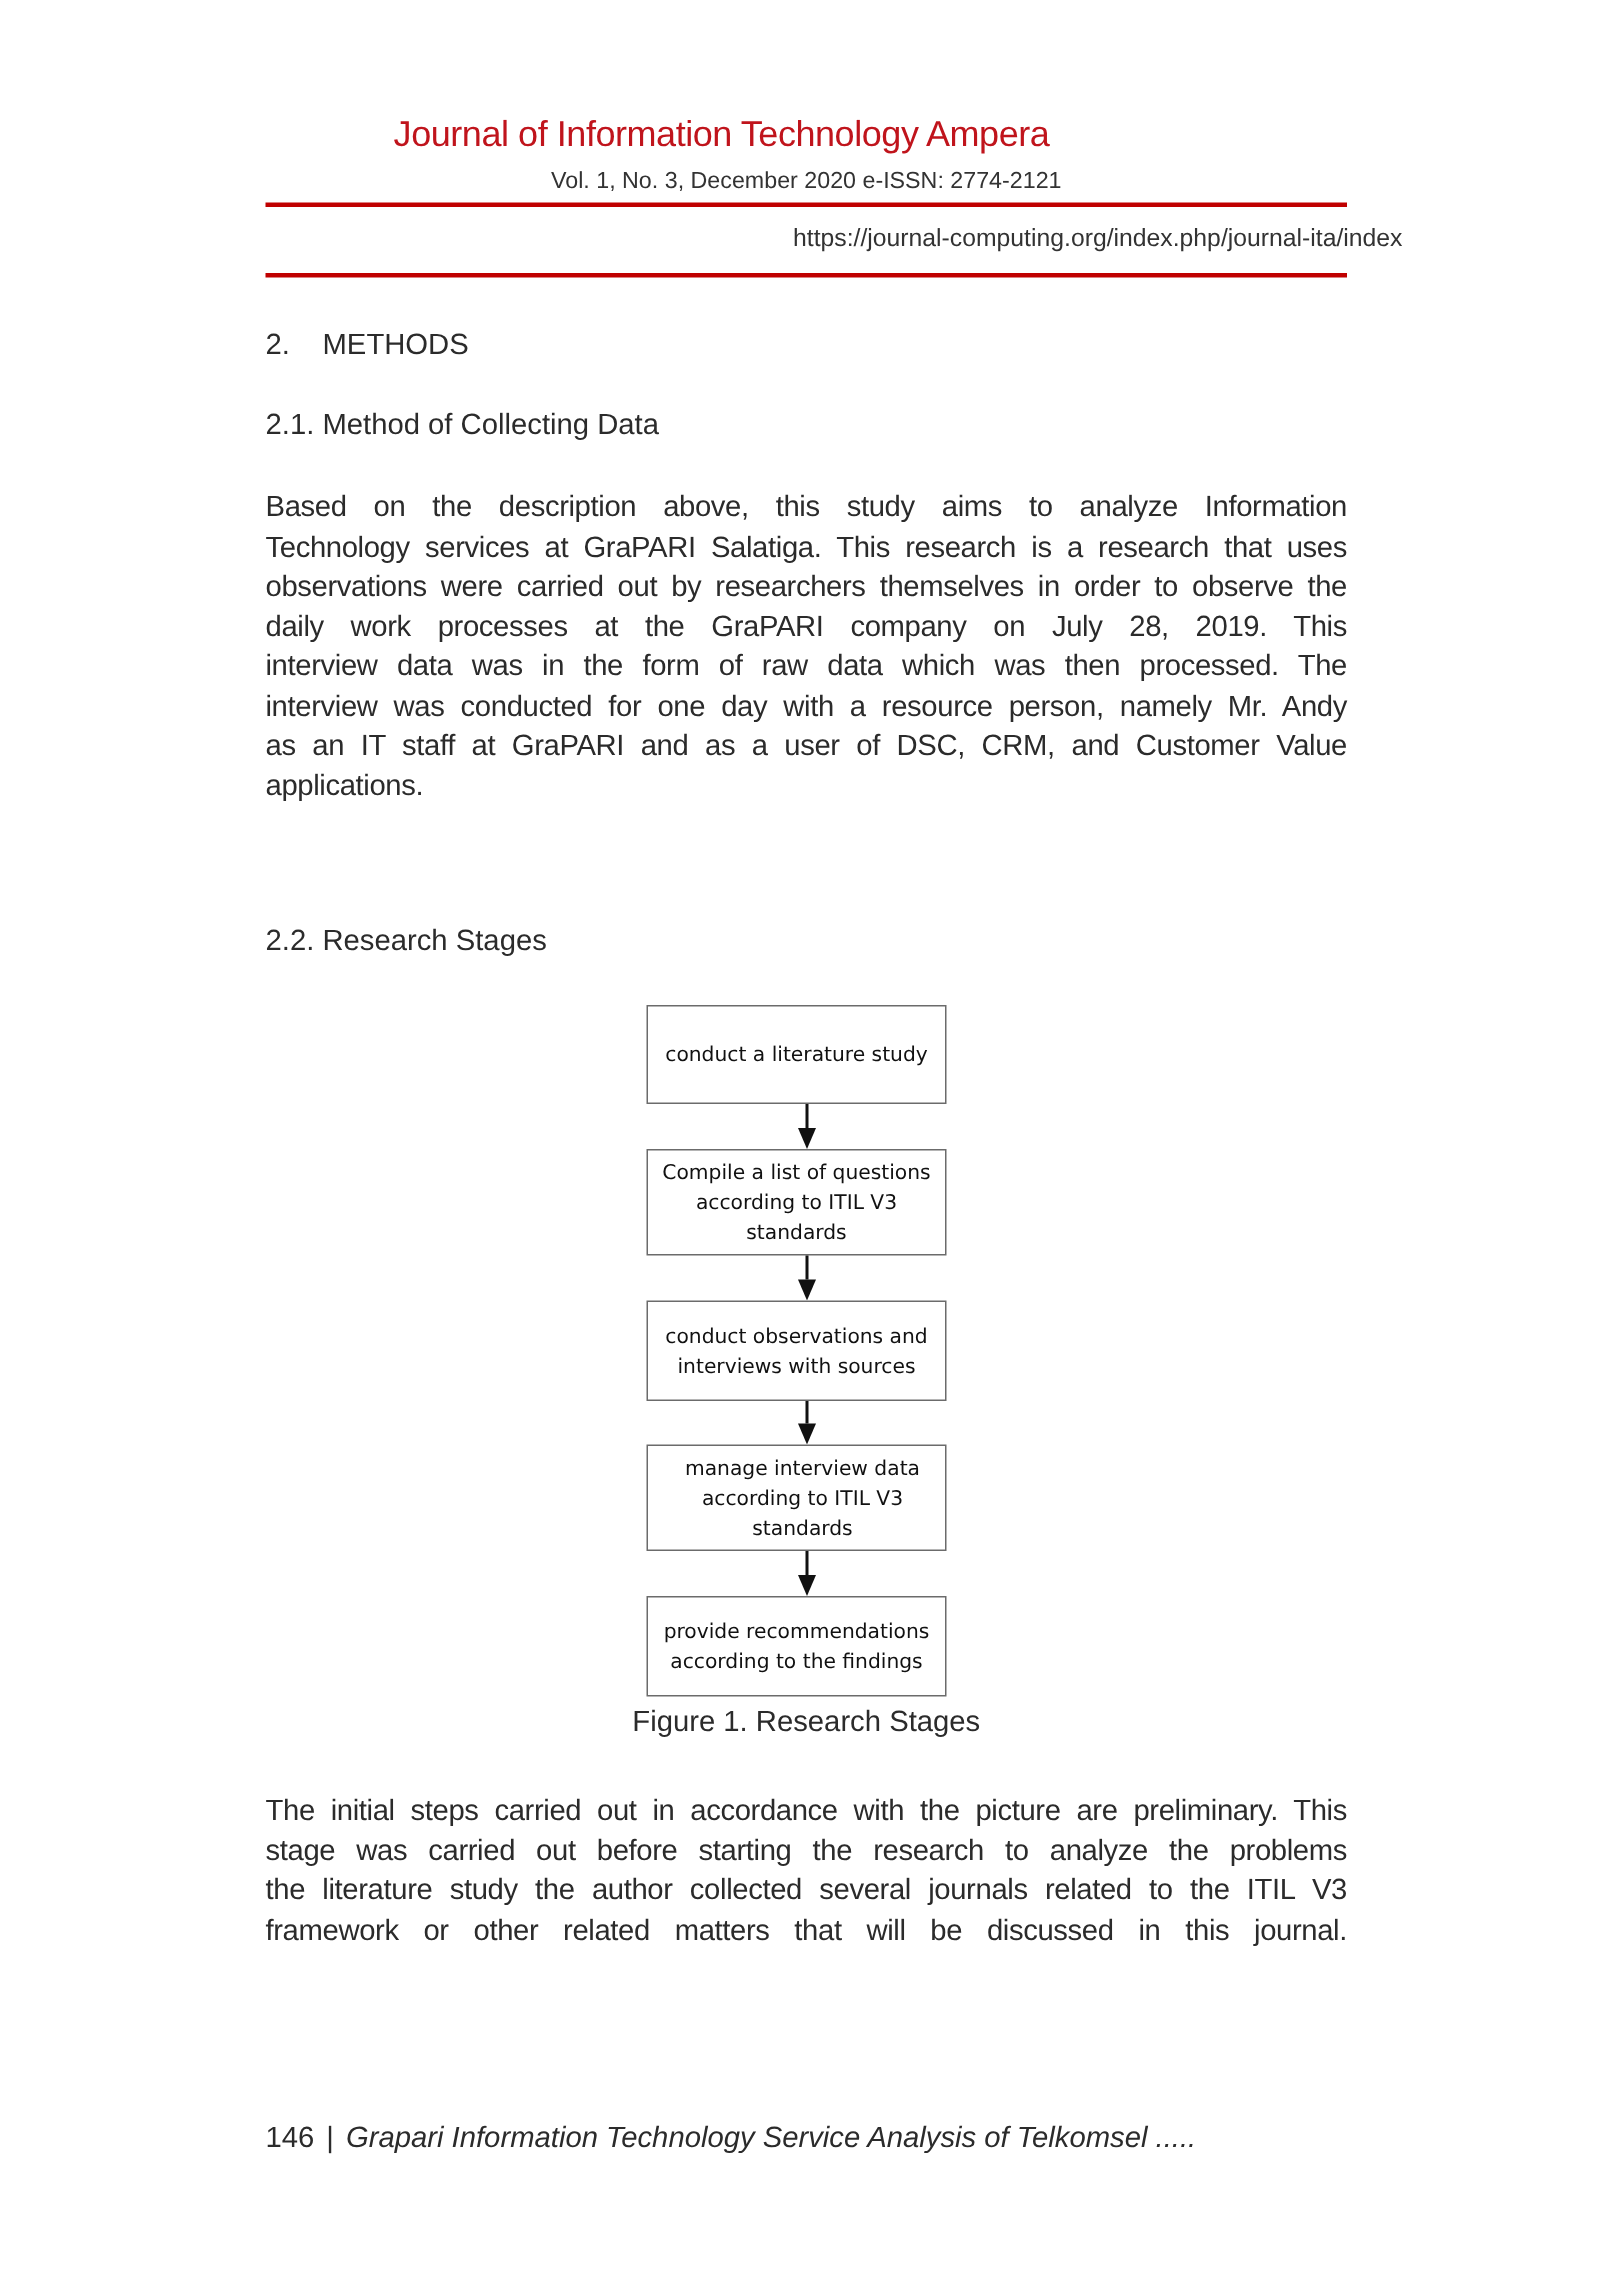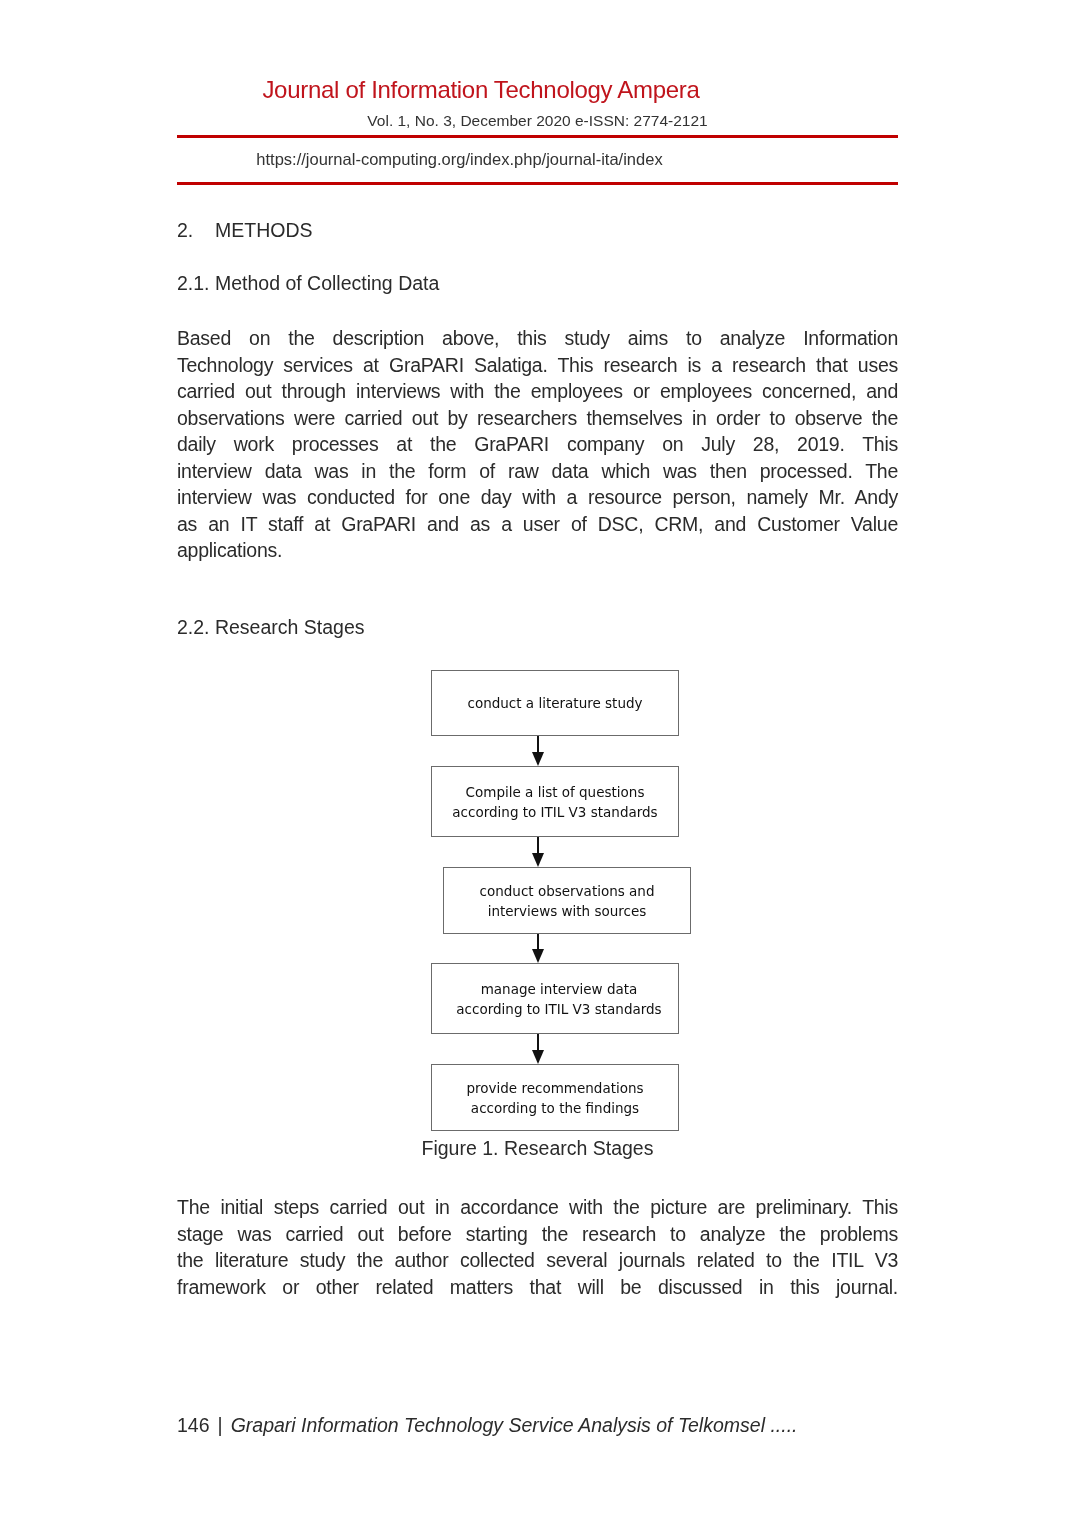--- a/index.html
+++ b/index.html
@@ -5,28 +5,28 @@
   html, body { margin: 0; padding: 0; background: #ffffff; }
   body { width: 1075px; height: 1518px; position: relative; overflow: hidden;
          font-family: "DejaVu Sans", sans-serif; color: #2b2b2b; }
   .abs { position: absolute; }
   .journal-title { left: 0; width: 962px; top: 76px; text-align: center;
          font-size: 24px; color: #c0141c; font-weight: 300; letter-spacing: -0.3px;
          font-family: "Liberation Sans", sans-serif; }
   .journal-meta { left: 0; width: 1075px; top: 112px; text-align: center;
          font-size: 15.5px; color: #333; font-family: "Liberation Sans", sans-serif; }
   .rule { left: 177px; width: 721px; height: 3px; background: #c00000; }
-  .journal-url { left: 0; width: 919px; top: 150px; text-align: center;
+  .journal-url { left: 16px; width: 919px; top: 150px; text-align: right;
          font-size: 16.5px; color: #333; font-family: "Liberation Sans", sans-serif; }
   .heading { left: 177px; font-size: 19.5px; color: #2b2b2b; font-family: "Liberation Sans", sans-serif; }
   .heading .num { display: inline-block; width: 38px; }
   .para { left: 177px; width: 721px; font-size: 19.5px; line-height: 26.5px;
           text-align: justify; text-align-last: left; color: #2b2b2b;
           font-family: "Liberation Sans", sans-serif; letter-spacing: -0.25px; }
-  .fbox { position: absolute; left: 431px; width: 248px; border: 1px solid #6b6b6b;
+  .fbox { position: absolute; left: 431px; width: 200px; border: 1px solid #6b6b6b;
           background: #fff; display: flex; align-items: center; justify-content: center;
           text-align: center; font-family: "DejaVu Sans", sans-serif; font-size: 13.5px;
           line-height: 20px; color: #111; box-sizing: border-box; padding: 0 8px; }
   .arrow-line { position: absolute; left: 537px; width: 1.5px; background: #111; }
   .arrow-head { position: absolute; left: 532px; width: 0; height: 0;
           border-left: 6px solid transparent; border-right: 6px solid transparent;
           border-top: 14px solid #111; }
   .caption { left: 0; width: 1075px; text-align: center; top: 1137px;
           font-size: 19.5px; color: #2b2b2b; font-family: "Liberation Sans", sans-serif; }
   .footer { left: 177px; top: 1414px; font-size: 19.5px; color: #2b2b2b;
@@ -45,41 +45,40 @@
 
 <div class="abs heading" style="top:219px;">
   <span class="num">2.</span><span>METHODS</span>
 </div>
 
 <div class="abs heading" style="top:272px;">2.1. Method of Collecting Data</div>
 
 <div class="abs para" style="top:325px;">
   <div class="last-justify" style="text-align-last:justify">Based on the description above, this study aims to analyze Information</div>
   <div style="text-align-last:justify">Technology services at GraPARI Salatiga. This research is a research that uses</div>
-  <div style="text-align-last:justify">carried out through interviews with the employees or employees concerned, and</div>
   <div style="text-align-last:justify">observations were carried out by researchers themselves in order to observe the</div>
   <div style="text-align-last:justify">daily work processes at the GraPARI company on July 28, 2019. This</div>
   <div style="text-align-last:justify">interview data was in the form of raw data which was then processed. The</div>
   <div style="text-align-last:justify">interview was conducted for one day with a resource person, namely Mr. Andy</div>
   <div style="text-align-last:justify">as an IT staff at GraPARI and as a user of DSC, CRM, and Customer Value</div>
   <div style="text-align-last:left">applications.</div>
 </div>
 
 <div class="abs heading" style="top:616px;">2.2. Research Stages</div>
 
 <div>
   <div class="fbox" style="top:670px;height:66px;">conduct a literature study</div>
   <div class="arrow-line" style="top:736px;height:16px;"></div>
   <div class="arrow-head" style="top:752px;"></div>
 
   <div class="fbox" style="top:766px;height:71px;">Compile a list of questions according to ITIL V3 standards</div>
   <div class="arrow-line" style="top:837px;height:16px;"></div>
   <div class="arrow-head" style="top:853px;"></div>
 
-  <div class="fbox" style="top:867px;height:67px;margin-left:12px;">conduct observations and interviews with sources</div>
+  <div class="fbox" style="top:867px;height:67px;">conduct observations and interviews with sources</div>
   <div class="arrow-line" style="top:934px;height:15px;"></div>
   <div class="arrow-head" style="top:949px;"></div>
 
   <div class="fbox" style="top:963px;height:71px;padding-left:16px;">manage interview data according to ITIL V3 standards</div>
   <div class="arrow-line" style="top:1034px;height:16px;"></div>
   <div class="arrow-head" style="top:1050px;"></div>
 
   <div class="fbox" style="top:1064px;height:67px;">provide recommendations according to the findings</div>
 </div>
 

